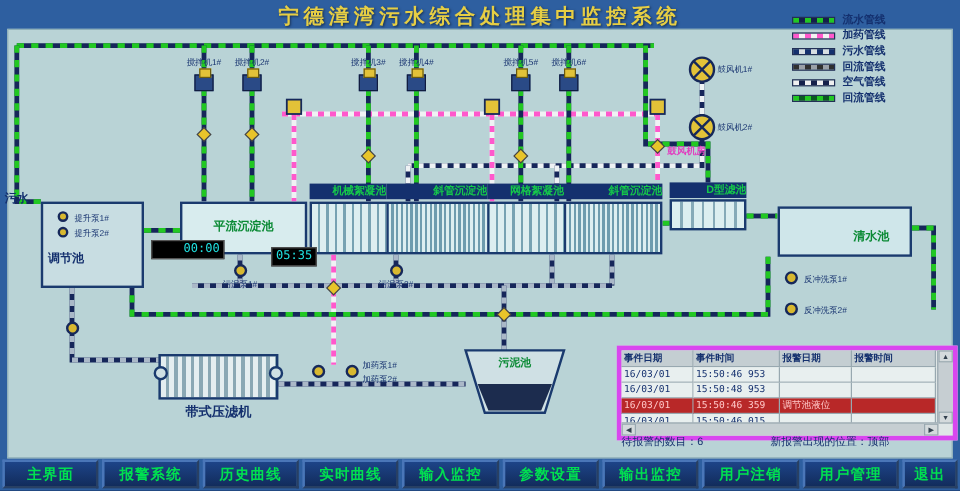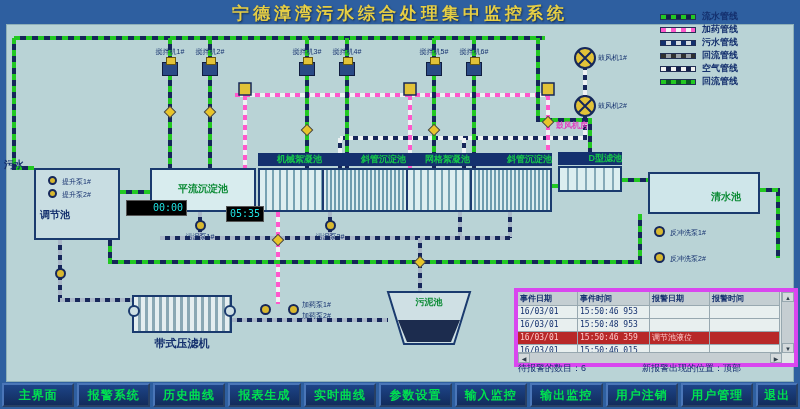--- a/index.html
+++ b/index.html
@@ -390,23 +390,22 @@
       <div class="scr-btn">▶</div>
     </div>
   </div>
   <div class="a-footer" style="left:518px; top:362px;">待报警的数目：6</div>
   <div class="a-footer" style="left:642px; top:362px;">新报警出现的位置：顶部</div>
 
   <div class="menu">
     <button>主界面</button>
     <button>报警系统</button>
     <button>历史曲线</button>
-    <button>报表生成</button>
     <button>实时曲线</button>
+    <button>输入监控</button>
     <button>参数设置</button>
-    <button>输入监控</button>
     <button>输出监控</button>
     <button>用户注销</button>
     <button>用户管理</button>
     <button class="exit">退出</button>
   </div>
 
 </div>
 
 </body></html>

